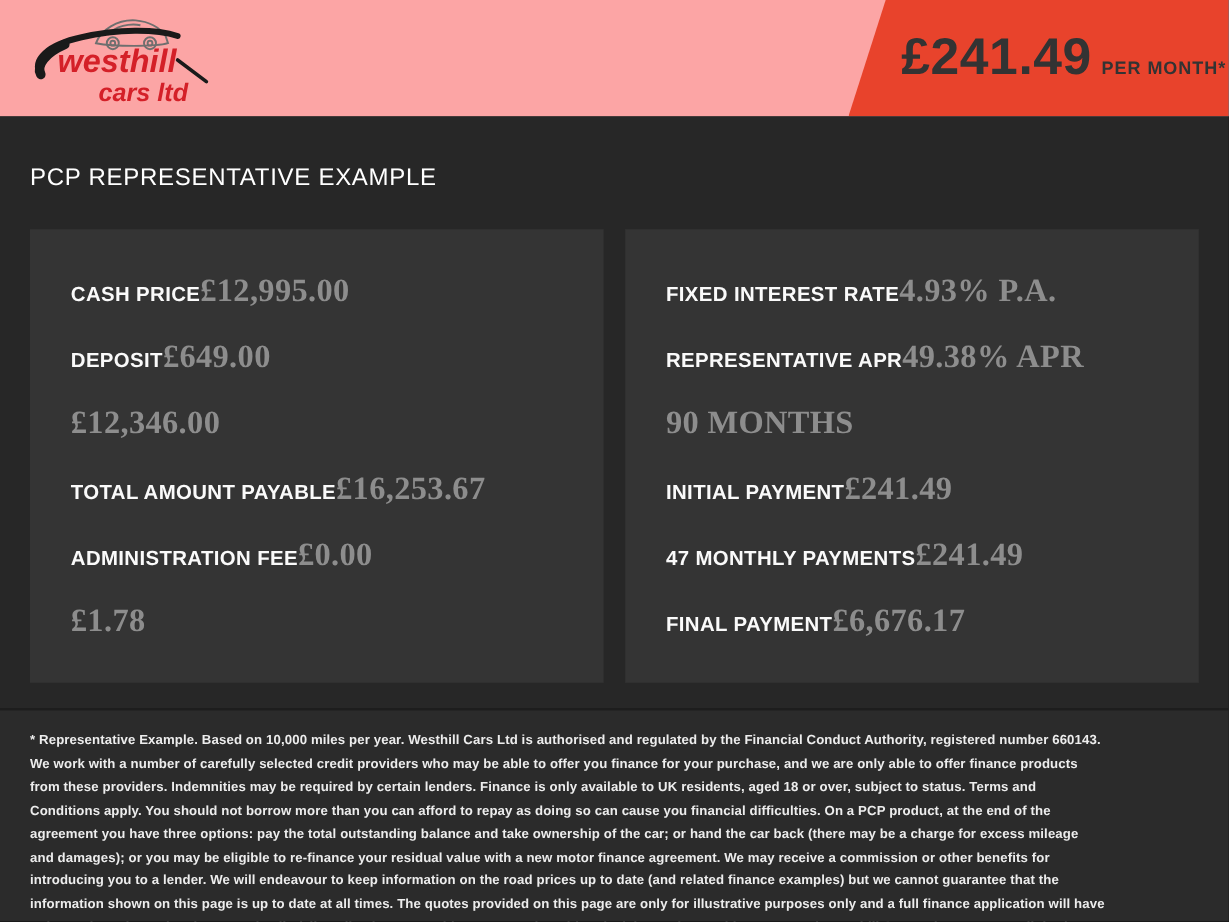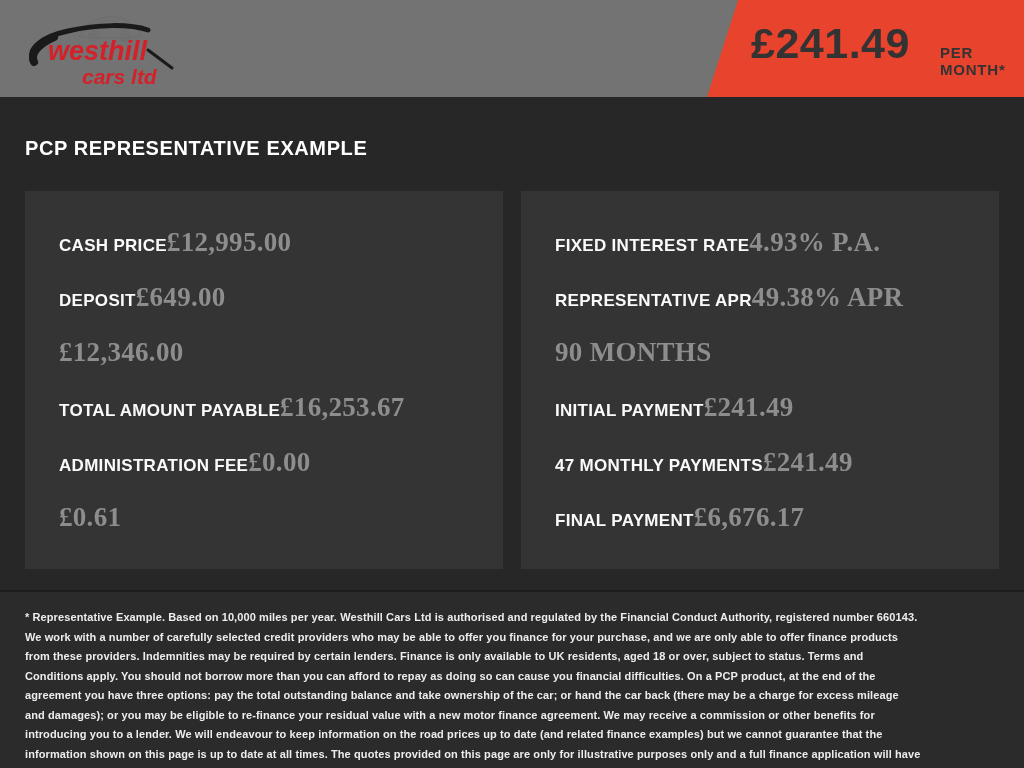--- a/index.html
+++ b/index.html
@@ -10,21 +10,21 @@
     width: 1024px; height: 768px;
     margin: 0 auto;
     background: #272727;
     overflow: hidden;
   }
 
   
   .header {
     position: relative;
     height: 97px;
-    background: #737373;
+    background: #fca5a5;
   }
   .logo-wrap {
     position: absolute;
     left: 20px; top: 6px;
   }
   .price-banner {
     position: absolute;
     right: 0; top: 0;
     width: 317px; height: 97px;
     background: #e8432c;
@@ -39,34 +39,34 @@
     font-size: 43px;
     font-weight: 800;
     color: #333333;
     letter-spacing: 0.5px;
   }
   .price-suffix {
     font-size: 15px;
     font-weight: 800;
     color: #333333;
     letter-spacing: 0.8px;
-    margin-left: 30px;
+    margin-left: 8px;
   }
 
   
   .main {
     position: relative;
     height: 493px;
     background: #272727;
   }
   .section-title {
     padding: 40px 0 0 25px;
     color: #ffffff;
     font-size: 20px;
-    font-weight: 700;
+    font-weight: 400;
     letter-spacing: 0.6px;
   }
   .panels {
     display: flex;
     gap: 18px;
     margin: 31px 25px 0 25px;
   }
   .panel {
     width: 478px;
     height: 378px;
@@ -169,21 +169,21 @@
         </div>
         <div class="finance-row">
           <span class="finance-label">TOTAL AMOUNT PAYABLE</span>
           <span class="finance-value">£16,253.67</span>
         </div>
         <div class="finance-row">
           <span class="finance-label">ADMINISTRATION FEE</span>
           <span class="finance-value">£0.00</span>
         </div>
         <div class="finance-row">
-          <span class="finance-value">£0.61</span>
+          <span class="finance-value">£1.78</span>
         </div>
       </div>
 
       <div class="panel">
         <div class="finance-row">
           <span class="finance-label">FIXED INTEREST RATE</span>
           <span class="finance-value">4.93% P.A.</span>
         </div>
         <div class="finance-row">
           <span class="finance-label">REPRESENTATIVE APR</span>

